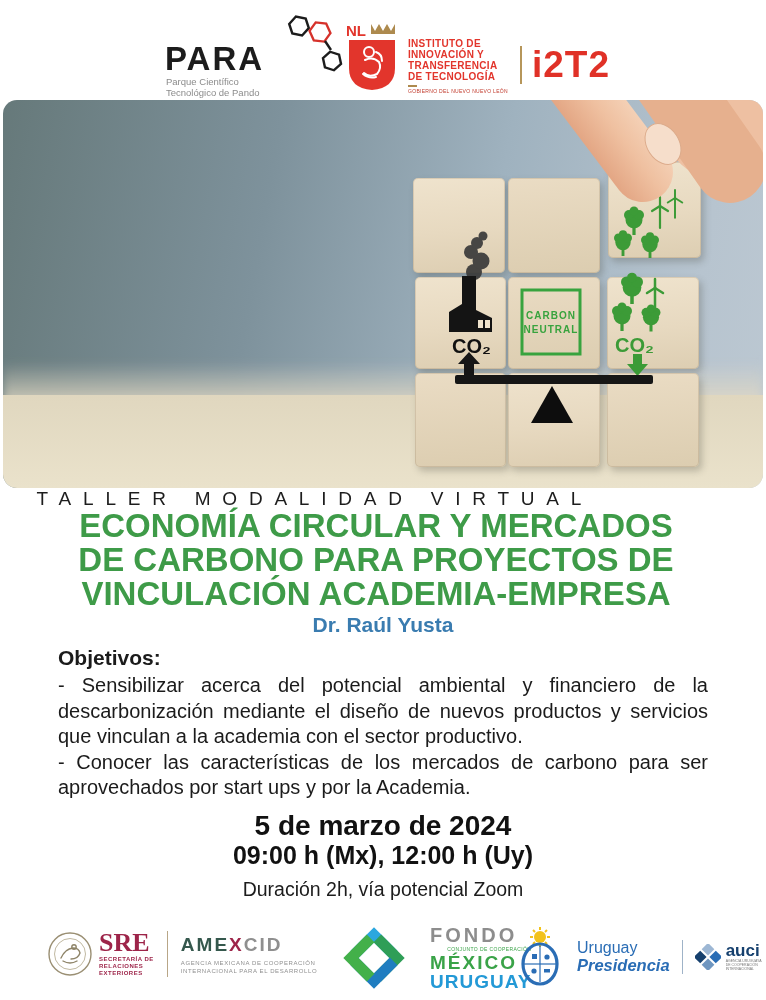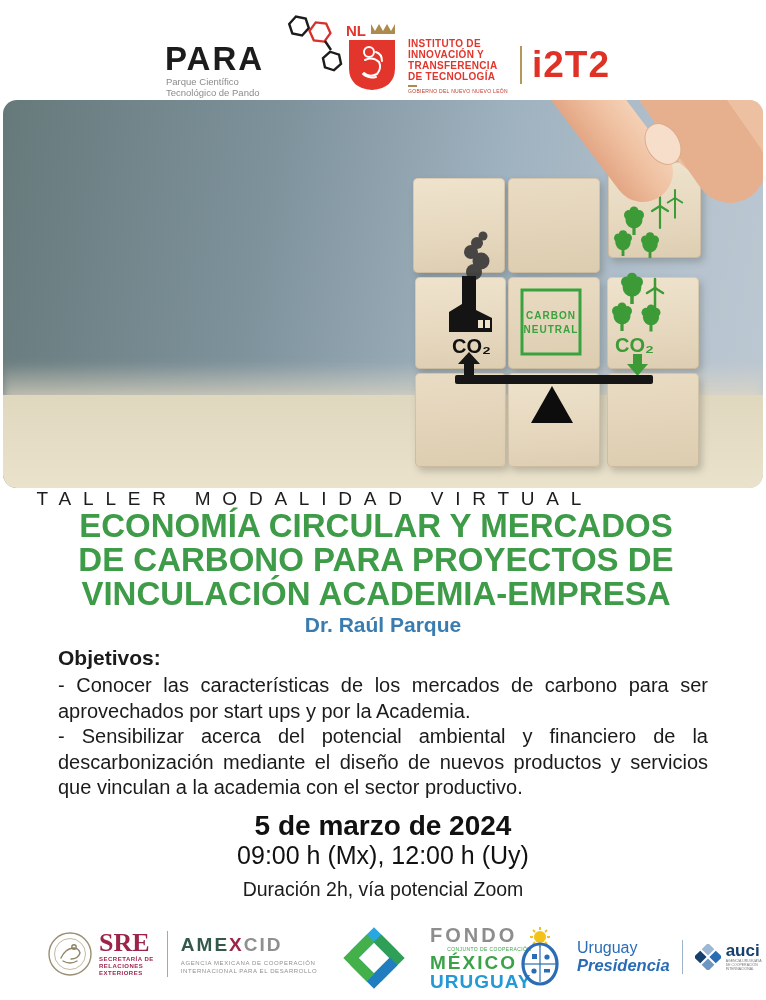--- a/index.html
+++ b/index.html
@@ -42,21 +42,21 @@
            font-size:21px;font-weight:700;color:#3a7cb0;}
 
   
   .objectives{position:absolute;left:58px;top:646px;width:650px;color:#1b1b1b;}
   .obj-h{font-size:21px;font-weight:700;margin:0 0 3px 0;}
   .objectives p{margin:0;font-size:20px;line-height:25.5px;text-align:justify;}
 
   
   .schedule{position:absolute;left:0;top:810px;width:766px;text-align:center;color:#111;}
   .date{font-size:28px;font-weight:700;line-height:31px;}
-  .time{font-size:25px;font-weight:400;line-height:28px;}
+  .time{font-size:25px;font-weight:700;line-height:28px;}
   .dur{font-size:19.5px;font-weight:400;margin-top:9px;color:#1c1c1c;}
 
   
   .ftr{position:absolute;left:0;top:918px;width:766px;height:82px;}
   .f-left{position:absolute;left:47px;top:12px;display:flex;align-items:center;}
   .sre-col{margin-left:6px;}
   .sre-a{font-family:"Liberation Serif",serif;font-size:26px;font-weight:700;color:#9d2449;line-height:26px;}
   .sre-sub{font-size:6px;line-height:7px;color:#9d2449;letter-spacing:.5px;font-weight:700;}
   .f-div1{width:1px;height:46px;background:#b8a687;margin:0 13px 0 13px;}
   .amex-name{font-size:19px;font-weight:800;letter-spacing:2px;line-height:24px;}
@@ -227,26 +227,26 @@
       <ellipse cx="0" cy="0" rx="16" ry="22" transform="translate(660,44) rotate(-33)" fill="#f6decb" stroke="#dcab8b" stroke-width="1"></ellipse>
     </svg>
   </div>
 
   <div class="kicker">TALLER MODALIDAD VIRTUAL</div>
   <div class="title">
     <div>ECONOMÍA CIRCULAR Y MERCADOS</div>
     <div>DE CARBONO PARA PROYECTOS DE</div>
     <div>VINCULACIÓN ACADEMIA-EMPRESA</div>
   </div>
-  <div class="speaker">Dr. Raúl Parque</div>
+  <div class="speaker">Dr. Raúl Yusta</div>
 
   <div class="objectives">
     <div class="obj-h">Objetivos:</div>
+    <p>- Sensibilizar acerca del potencial ambiental y financiero de la descarbonización mediante el diseño de nuevos productos y servicios que vinculan a la academia con el sector productivo.</p>
     <p>- Conocer las características de los mercados de carbono para ser aprovechados por start ups y por la Academia.</p>
-    <p>- Sensibilizar acerca del potencial ambiental y financiero de la descarbonización mediante el diseño de nuevos productos y servicios que vinculan a la academia con el sector productivo.</p>
   </div>
 
   <div class="schedule">
     <div class="date">5 de marzo de 2024</div>
     <div class="time">09:00 h (Mx), 12:00 h (Uy)</div>
     <div class="dur">Duración 2h, vía potencial Zoom</div>
   </div>
 
   <div class="ftr">
 

